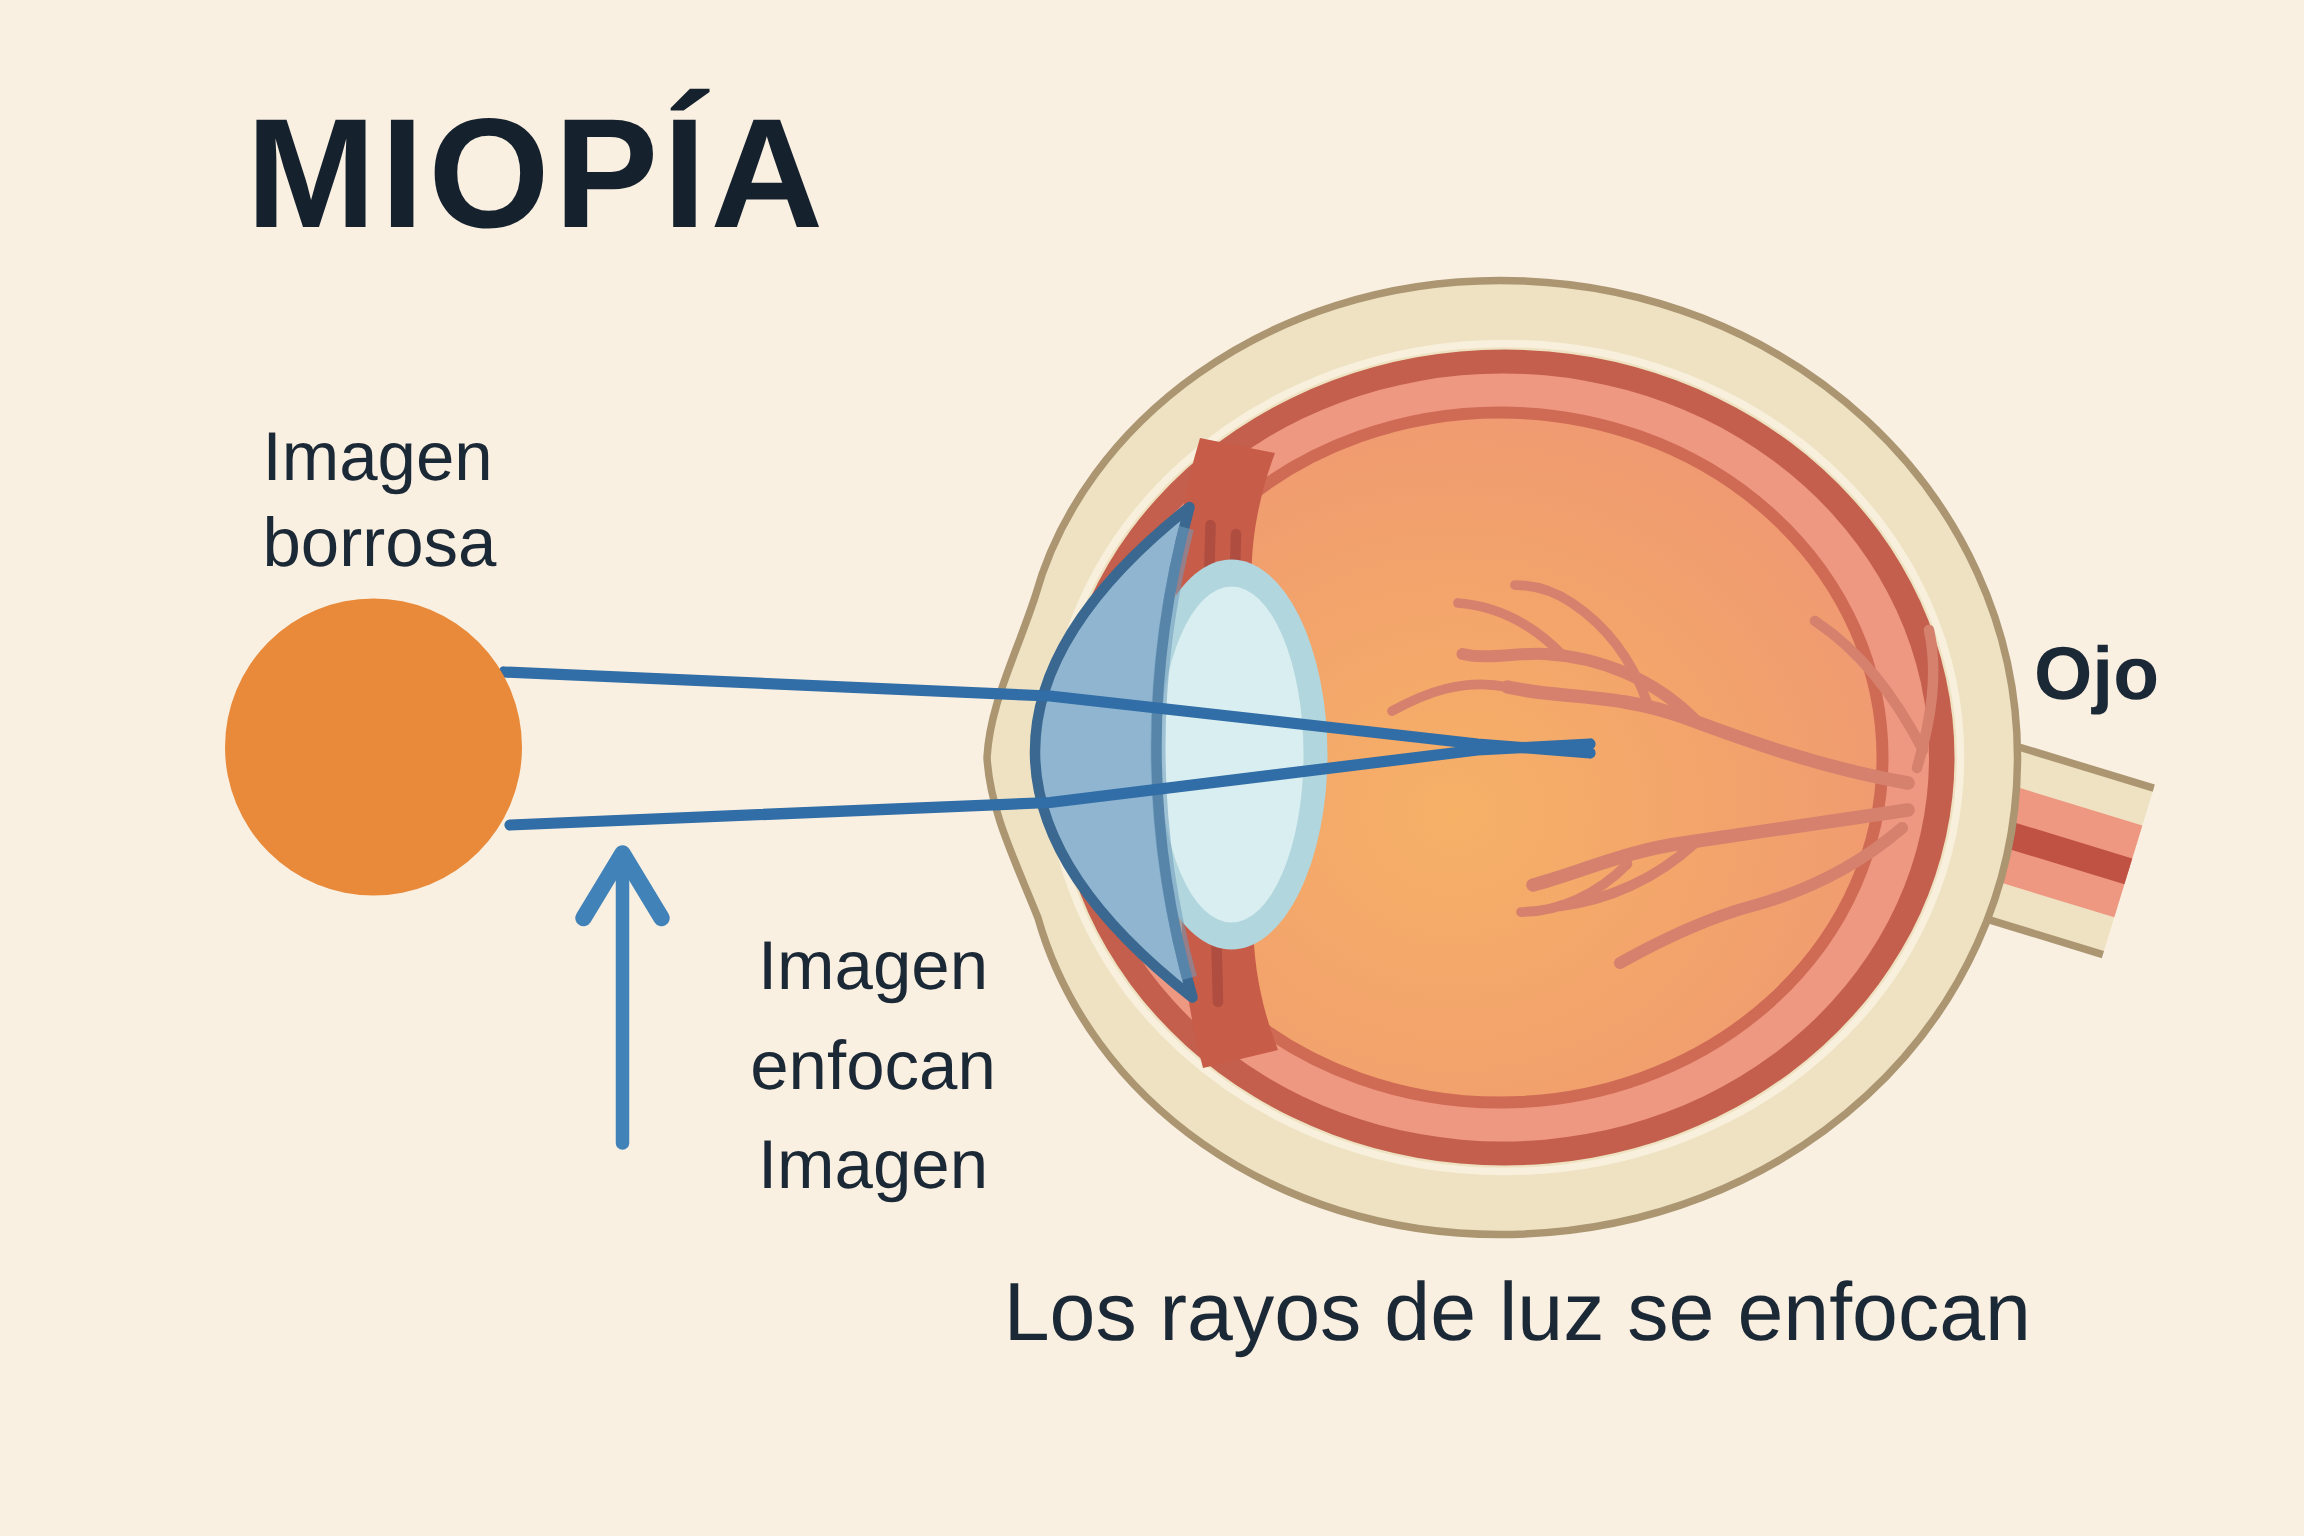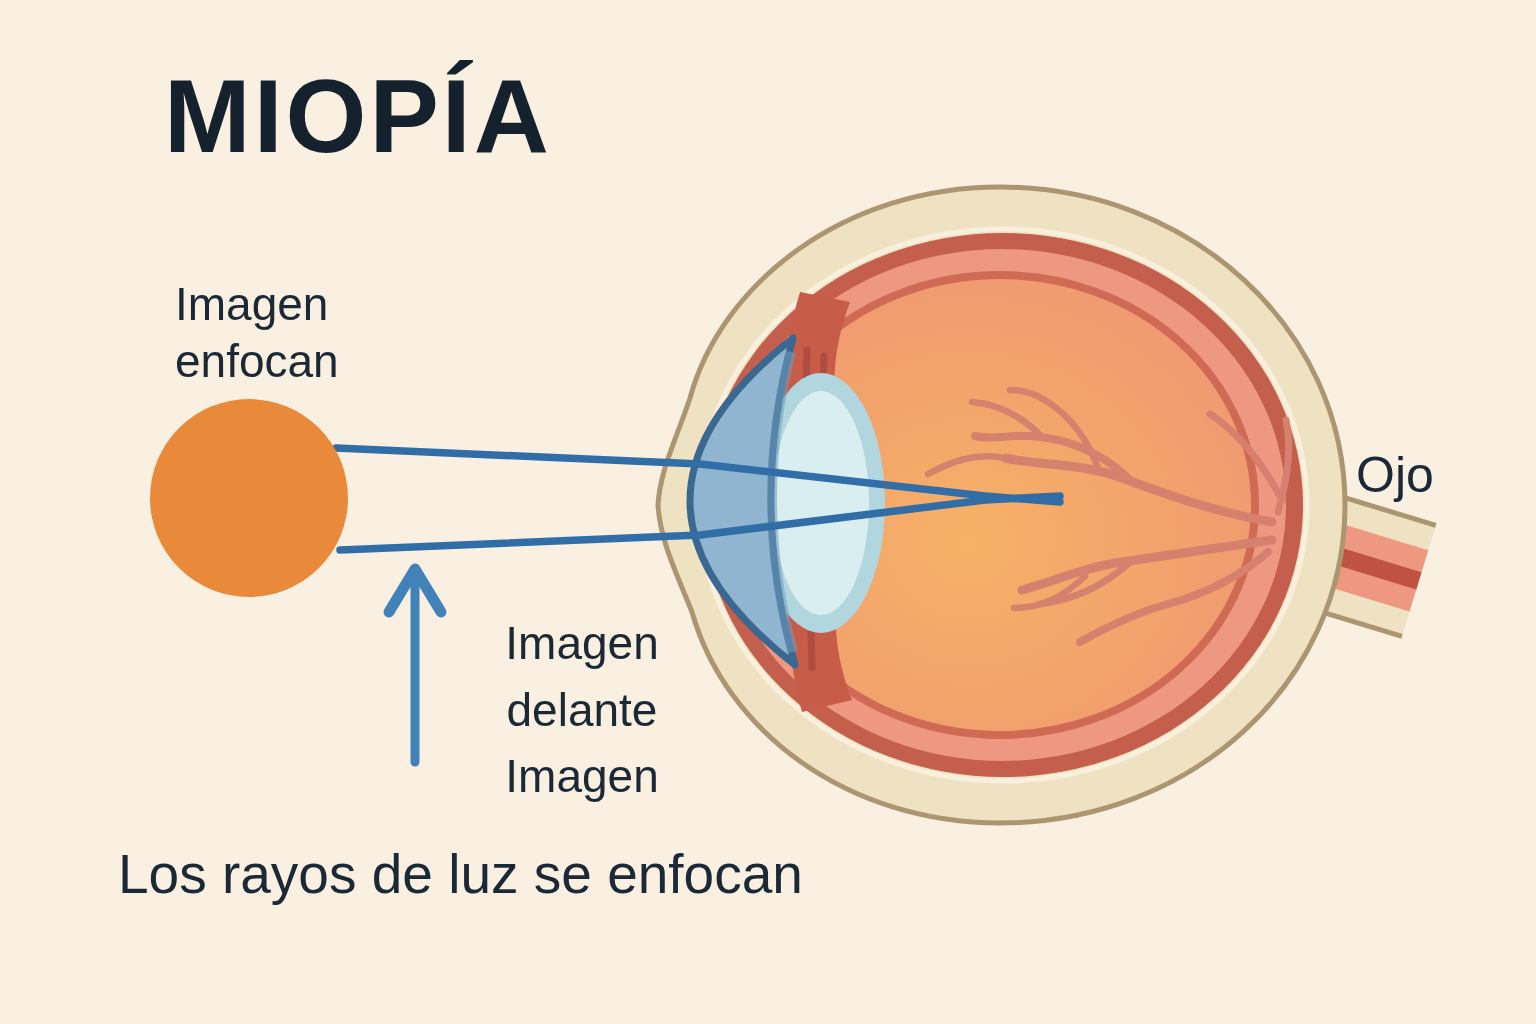--- a/index.html
+++ b/index.html
@@ -16,22 +16,22 @@
   html,body{width:1536px;height:1024px;}
   body{background:var(--background);font-family:"Liberation Sans","DejaVu Sans",sans-serif;overflow:hidden;}
   .canvas{position:relative;width:1536px;height:828px;background:var(--background);}
   .diagram-svg{position:absolute;left:0;top:0;width:1536px;height:1024px;display:block;}
   .txt{position:absolute;color:var(--ink-label);}
   .title{left:164px;top:64px;font-size:104px;font-weight:700;letter-spacing:3px;color:var(--ink-title);line-height:1.0;}
   .lbl-blurry{left:175px;top:276px;font-size:46px;font-weight:500;line-height:1.24;}
   .lbl-blurry span{display:block;}
   .lbl-focused{left:432px;top:610px;width:300px;text-align:center;font-size:46px;font-weight:500;line-height:1.45;}
   .lbl-focused span{display:block;}
-  .lbl-eye{left:1356px;top:446px;font-size:50px;font-weight:400;}
-  .caption{left:118px;top:843px;width:1236px;text-align:left;font-size:55px;font-weight:500;line-height:1.14;}
+  .lbl-eye{left:1356px;top:420px;font-size:50px;font-weight:700;}
+  .caption{left:118px;top:843px;width:1236px;text-align:right;font-size:55px;font-weight:500;line-height:1.14;}
   .caption span{display:block;}
 </style>
 </head>
 <body>
 
 <div class="canvas">
 
   <svg class="diagram-svg" viewBox="0 0 1536 1024" aria-hidden="true">
     <defs>
       <radialGradient id="vitreousGrad" cx="0.44" cy="0.58" r="0.78">
@@ -101,26 +101,26 @@
     <g fill="none" style="stroke:var(--arrow-blue,#4183b9)" stroke-linecap="round" stroke-linejoin="round">
       <line x1="415" y1="762" x2="415" y2="580" stroke-width="9"></line>
       <path d="M 389,612 L 415,569 L 441,612" stroke-width="11"></path>
     </g>
   </svg>
 
   <div class="txt title">MIOPÍA</div>
 
   <div class="txt lbl-blurry">
     <span>Imagen</span>
-    <span>enfocan</span>
+    <span>borrosa</span>
   </div>
 
   <div class="txt lbl-focused">
     <span>Imagen</span>
-    <span>delante</span>
+    <span>enfocan</span>
     <span>Imagen</span>
   </div>
 
   <div class="txt lbl-eye">Ojo</div>
 
   <div class="txt caption">
     <span>Los rayos de luz se enfocan</span>
   </div>
 
 </div>

